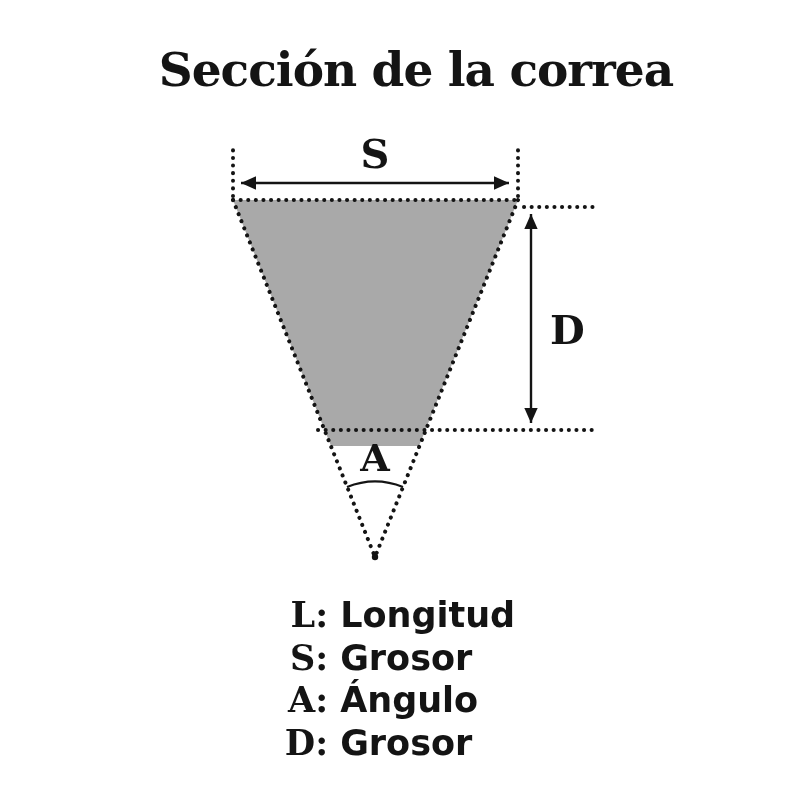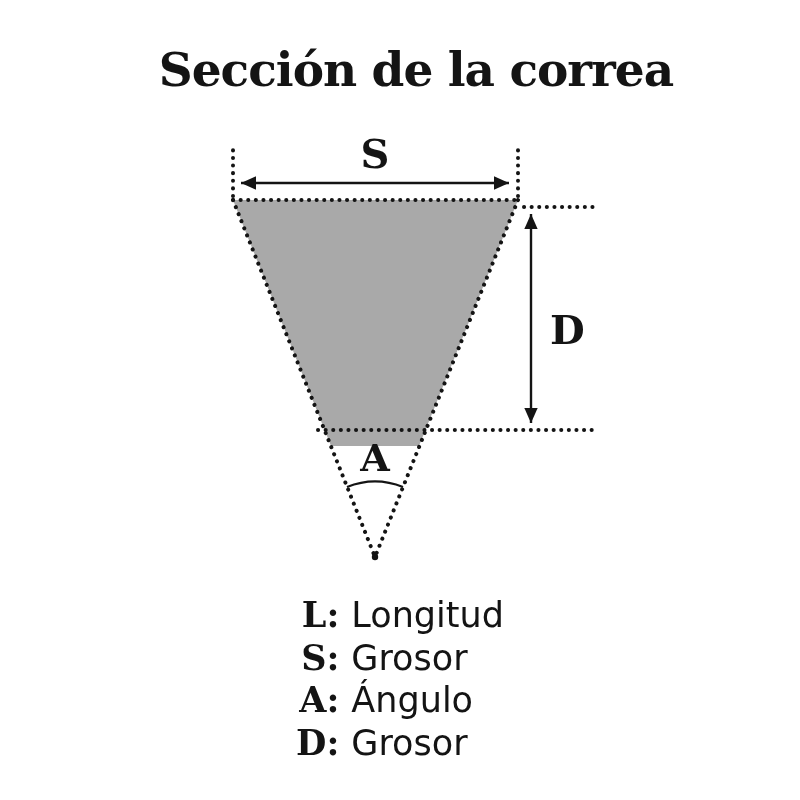--- a/index.html
+++ b/index.html
@@ -70,21 +70,21 @@
     justify-self: end;
     font-family: "DejaVu Serif", serif;
     font-weight: 700;
     font-size: 35px;
     line-height: 1.22;
     color: #141414;
   }
   .legend-value {
     justify-self: start;
     font-family: "DejaVu Sans", sans-serif;
-    font-weight: 400;
+    font-weight: 700;
     font-size: 35px;
     line-height: 1.22;
     color: #141414;
   }
 </style>
 </head>
 <body>
 
 <div class="stage">
 

